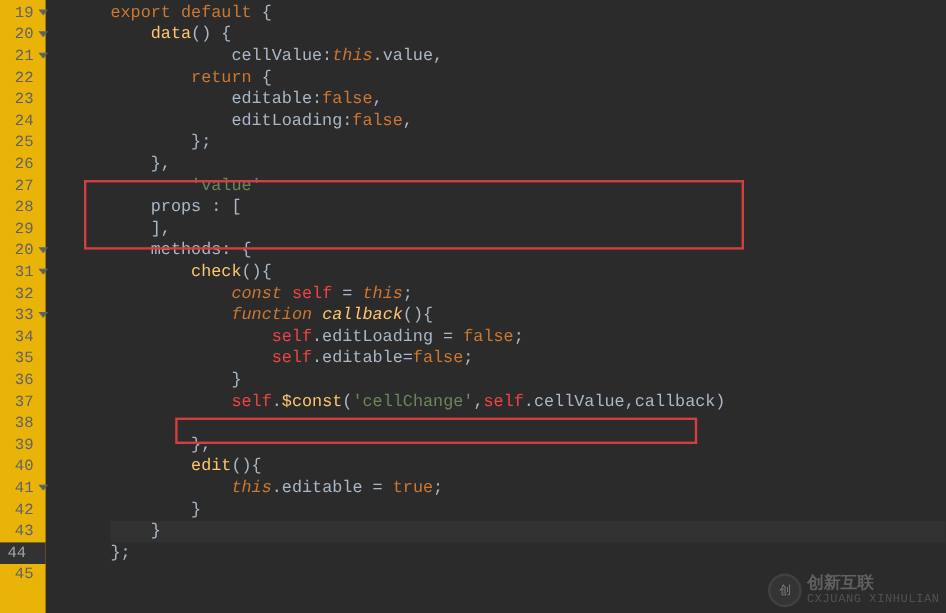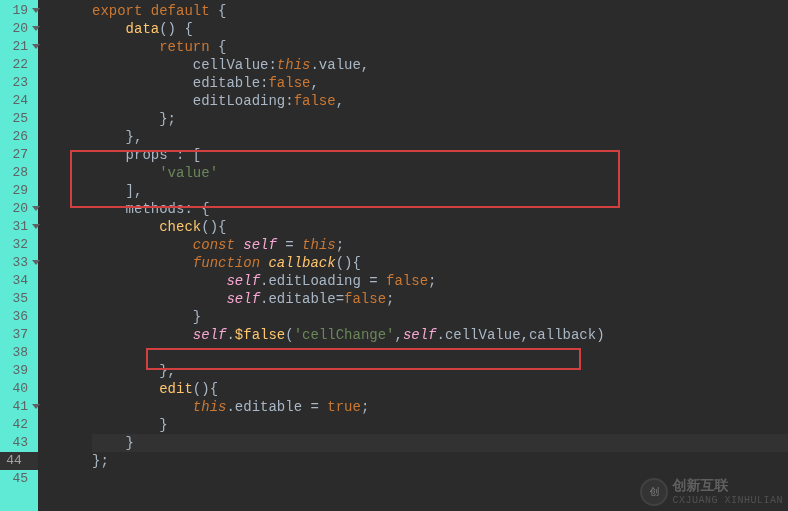--- a/index.html
+++ b/index.html
@@ -14,21 +14,21 @@
       width: 788px;
       height: 511px;
       overflow: hidden;
       position: relative;
     }
     .editor {
       display: flex;
       height: 100%;
     }
     .gutter {
-      background: #5eead4;
+      background: #eab308;
       width: 38px;
       flex-shrink: 0;
       padding-top: 2px;
     }
     .line-number {
       color: #606366;
       text-align: right;
       padding-right: 10px;
       height: 18px;
       line-height: 18px;
@@ -65,21 +65,21 @@
       margin-left: 46px;
     }
     .code-line.highlight {
       background: #323232;
     }
     .kw { color: #cc7832; }
     .kw-italic { color: #cc7832; font-style: italic; }
     .fn { color: #ffc66d; }
     .fn-italic { color: #ffc66d; font-style: italic; }
     .this { color: #cc7832; font-style: italic; }
-    .self { color: #f9a8d4; font-style: italic; }
+    .self { color: #ef4444; }
     .str { color: #6a8759; }
     .prop { color: #a9b7c6; }
     .punct { color: #a9b7c6; }
     
     .red-box {
       position: absolute;
       border: 2px solid #d13f3f;
       pointer-events: none;
     }
     .box1 {
@@ -163,37 +163,37 @@
       <div class="line-number">42</div>
       <div class="line-number">43</div>
       <div class="line-number highlight">44</div>
       <div class="line-number">45</div>
     </div>
   <div class="code-area">
     <div class="red-box box1"></div>
     <div class="red-box box2"></div>
   <div class="code-line"><span class="kw">export default </span><span class="punct">{</span></div>
       <div class="code-line"><span>    </span><span class="fn">data</span><span class="punct">() {</span></div>
+      <div class="code-line"><span class="prop">            cellValue:</span><span class="this">this</span><span class="prop">.value,</span></div>
       <div class="code-line"><span>        </span><span class="kw">return </span><span class="punct">{</span></div>
-      <div class="code-line"><span class="prop">            cellValue:</span><span class="this">this</span><span class="prop">.value,</span></div>
       <div class="code-line"><span class="prop">            editable:</span><span class="kw">false</span><span class="punct">,</span></div>
       <div class="code-line"><span class="prop">            editLoading:</span><span class="kw">false</span><span class="punct">,</span></div>
       <div class="code-line"><span class="punct">        };</span></div>
       <div class="code-line"><span class="punct">    },</span></div>
+      <div class="code-line"><span>        </span><span class="str">'value'</span></div>
       <div class="code-line"><span class="prop">    props : [</span></div>
-      <div class="code-line"><span>        </span><span class="str">'value'</span></div>
       <div class="code-line"><span class="punct">    ],</span></div>
       <div class="code-line"><span class="prop">    methods: {</span></div>
       <div class="code-line"><span>        </span><span class="fn">check</span><span class="punct">(){</span></div>
       <div class="code-line"><span>            </span><span class="kw-italic">const </span><span class="self">self</span><span class="punct"> = </span><span class="this">this</span><span class="punct">;</span></div>
       <div class="code-line"><span>            </span><span class="kw-italic">function </span><span class="fn-italic">callback</span><span class="punct">(){</span></div>
       <div class="code-line"><span>                </span><span class="self">self</span><span class="prop">.editLoading = </span><span class="kw">false</span><span class="punct">;</span></div>
       <div class="code-line"><span>                </span><span class="self">self</span><span class="prop">.editable=</span><span class="kw">false</span><span class="punct">;</span></div>
       <div class="code-line"><span class="punct">            }</span></div>
-      <div class="code-line"><span>            </span><span class="self">self</span><span class="punct">.</span><span class="fn">$false</span><span class="punct">(</span><span class="str">'cellChange'</span><span class="punct">,</span><span class="self">self</span><span class="prop">.cellValue,callback)</span></div>
+      <div class="code-line"><span>            </span><span class="self">self</span><span class="punct">.</span><span class="fn">$const</span><span class="punct">(</span><span class="str">'cellChange'</span><span class="punct">,</span><span class="self">self</span><span class="prop">.cellValue,callback)</span></div>
       <div class="code-line"></div>
       <div class="code-line"><span class="punct">        },</span></div>
       <div class="code-line"><span>        </span><span class="fn">edit</span><span class="punct">(){</span></div>
       <div class="code-line"><span>            </span><span class="this">this</span><span class="prop">.editable = </span><span class="kw">true</span><span class="punct">;</span></div>
       <div class="code-line"><span class="punct">        }</span></div>
       <div class="code-line highlight"><span class="punct">    }</span></div>
       <div class="code-line"><span class="punct">};</span></div>
     </div>
 </div>
 

